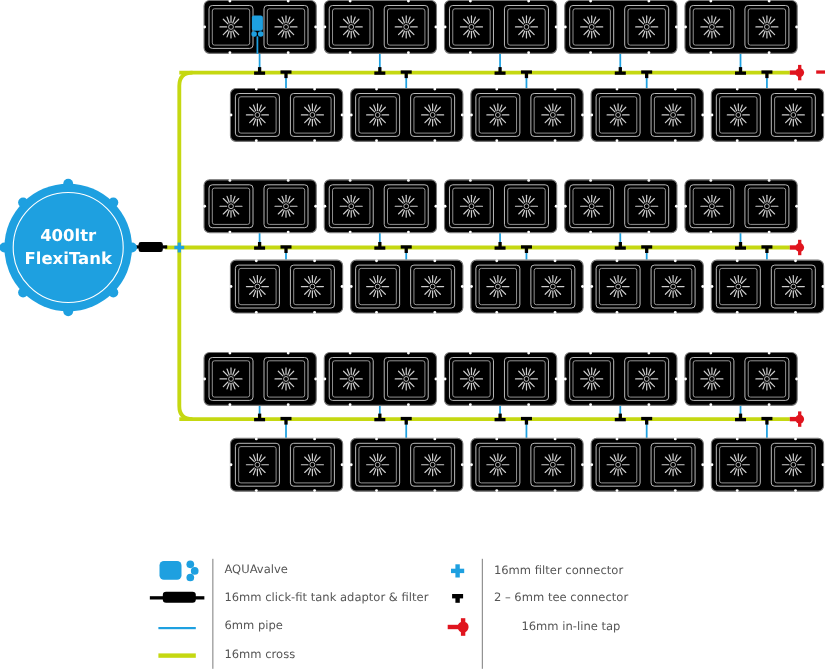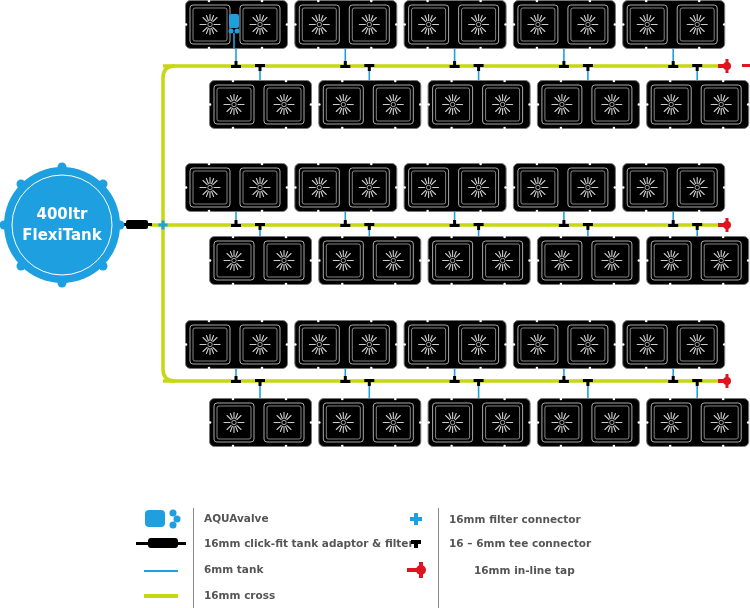--- a/index.html
+++ b/index.html
@@ -1,18 +1,18 @@
 <!DOCTYPE html>
 <html><head>
 <meta charset="utf-8">
 <style>
   html,body{margin:0;padding:0;background:#ffffff;}
   body{width:750px;height:608px;position:relative;overflow:hidden;font-family:"DejaVu Sans",sans-serif;}
   #diagram{position:absolute;left:0;top:0;width:750px;height:490px;}
-  .legend-text{position:absolute;font-size:10.5px;font-weight:bold;color:#555;white-space:nowrap;}
+  .legend-text{position:absolute;font-size:10.5px;font-weight:normal;color:#555;white-space:nowrap;}
   .legend-sep{position:absolute;width:1px;background:#888;}
   .legend-icon{position:absolute;}
 </style>
 </head>
 <body>
 
 <svg id="diagram" width="750" height="490" viewBox="0 0 750 490" xmlns="http://www.w3.org/2000/svg">
   <defs>
     <g id="flower">
       <circle r="2.2" fill="none" stroke="#ccc" stroke-width="0.8"></circle>
@@ -764,33 +764,33 @@
   </svg>
   <svg class="legend-icon" style="left:142px;top:568px" width="40" height="6">
     <rect x="2" y="2" width="34" height="2" fill="#1ea0e0"></rect>
   </svg>
   <svg class="legend-icon" style="left:142px;top:592px" width="40" height="8">
     <rect x="2" y="2" width="34" height="4" fill="#c5d811"></rect>
   </svg>
   <div class="legend-sep" style="left:193px;top:508px;height:100px"></div>
   <div class="legend-text" style="left:204px;top:512px">AQUAvalve</div>
   <div class="legend-text" style="left:204px;top:537px">16mm click-fit tank adaptor &amp; filter</div>
-  <div class="legend-text" style="left:204px;top:563px">6mm tank</div>
+  <div class="legend-text" style="left:204px;top:563px">6mm pipe</div>
   <div class="legend-text" style="left:204px;top:589px">16mm cross</div>
 
   <svg class="legend-icon" style="left:409px;top:512px" width="14" height="14">
     <rect x="5" y="1" width="4" height="12" fill="#1ea0e0"></rect>
     <rect x="1" y="5" width="12" height="4" fill="#1ea0e0"></rect>
   </svg>
   <svg class="legend-icon" style="left:410px;top:538px" width="12" height="12">
     <rect x="1" y="2" width="10" height="4" fill="#000"></rect>
     <rect x="4" y="5" width="4" height="5" fill="#000"></rect>
   </svg>
   <svg class="legend-icon" style="left:406px;top:559px" width="24" height="22">
     <rect x="1" y="9" width="14" height="4" fill="#e0141e"></rect>
     <circle cx="15" cy="11" r="5" fill="#e0141e"></circle>
     <rect x="13" y="3" width="4" height="16" fill="#e0141e"></rect>
   </svg>
   <div class="legend-sep" style="left:438px;top:508px;height:100px"></div>
   <div class="legend-text" style="left:449px;top:513px">16mm filter connector</div>
-  <div class="legend-text" style="left:449px;top:537px">16 – 6mm tee connector</div>
+  <div class="legend-text" style="left:449px;top:537px">2 – 6mm tee connector</div>
   <div class="legend-text" style="left:474px;top:564px">16mm in-line tap</div>
 </div>
 
 </body></html>

